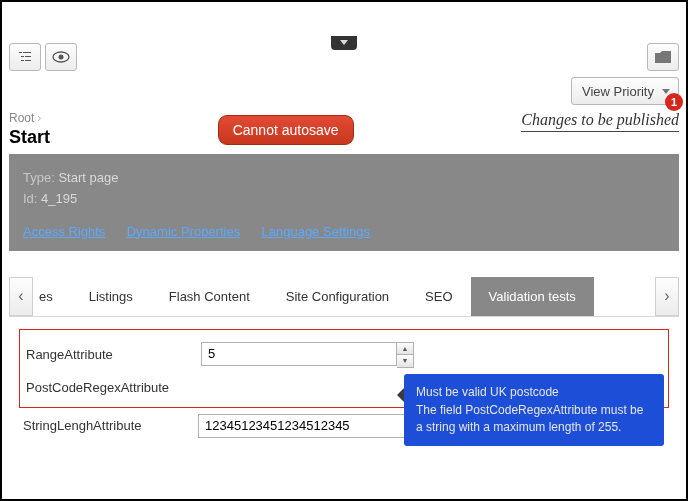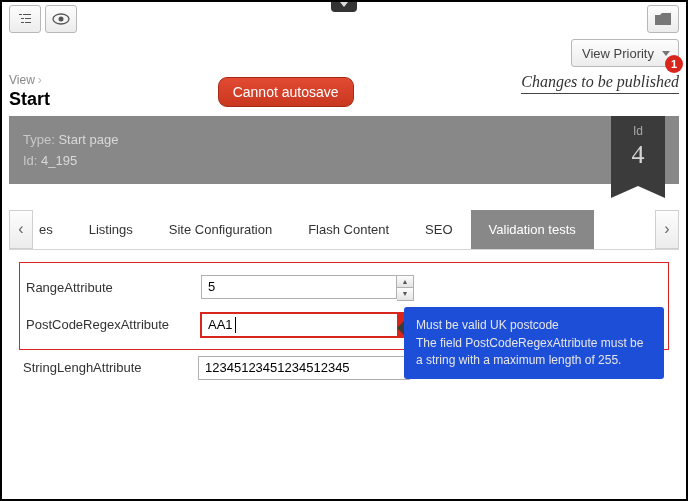--- a/index.html
+++ b/index.html
@@ -1,17 +1,17 @@
 <!DOCTYPE html>
 <html><head>
 <meta charset="utf-8">
 <style>
 * { box-sizing: border-box; margin: 0; padding: 0; font-family: Arial, Helvetica, sans-serif; }
 body { background: #fff; width: 688px; height: 501px; overflow: hidden; position: relative; border: 2px solid #000; }
-.wrap { padding: 3px 7px; }
+.wrap { padding: 3px 7px; margin-top: 38px; }
 
 .top-row { display: flex; justify-content: space-between; align-items: center; margin-bottom: 6px; position: relative; }
 .top-left { display: flex; gap: 4px; }
 .icon-btn { width: 32px; height: 28px; background: linear-gradient(#fdfdfd,#ececec); border: 1px solid #b8b8b8; border-radius: 3px; display: flex; align-items: center; justify-content: center; cursor: pointer; }
 .top-center-tab { position: absolute; left: 50%; transform: translateX(-50%); top: -7px; width: 26px; height: 14px; background: #333; border-bottom-left-radius: 4px; border-bottom-right-radius: 4px; display: flex; align-items: center; justify-content: center; }
 .view-priority-row { display: flex; justify-content: flex-end; margin-bottom: 6px; }
 .view-priority { height: 28px; padding: 0 24px 0 10px; background: linear-gradient(#fdfdfd,#ececec); border: 1px solid #b8b8b8; border-radius: 3px; font-size: 13px; color: #444; cursor: pointer; position: relative; display: flex; align-items: center; }
 .view-priority::after { content: ""; position: absolute; right: 8px; top: 11px; border-left: 4px solid transparent; border-right: 4px solid transparent; border-top: 5px solid #777; }
 
 .header-row { display: flex; align-items: flex-start; justify-content: space-between; margin-bottom: 2px; }
@@ -97,76 +97,72 @@
 
   <div class="view-priority-row">
     <div class="view-priority">
       <span>View Priority</span>
     </div>
   </div>
 
   <div class="header-row">
     <div>
       <div class="breadcrumb">
-        <span>View</span><span class="caret">›</span>
+        <span>Root</span><span class="caret">›</span>
       </div>
       <div class="title">Start</div>
     </div>
     <button class="alert-btn">Cannot autosave</button>
     <div class="changes-box">
       <div class="badge">1</div>
       <div class="changes-text">Changes to be published</div>
     </div>
   </div>
 
   <div class="meta-bar">
     <div class="meta-grid">
       <div class="meta-col">
         <div><span class="meta-label">Type:</span> <span>Start page</span></div>
         <div><span class="meta-label">Id:</span> <span>4_195</span></div>
       </div>
     </div>
-    <div class="ribbon">
-      <div class="rlabel">Id</div>
-      <div class="rval">4</div>
+    <div class="meta-links">
+      <a>Access Rights</a>
+      <a>Dynamic Properties</a>
+      <a>Language Settings</a>
     </div>
   </div>
 
   <div class="tabs-row">
     <div class="tab-scroll">‹</div>
     <div class="tabs">
       <div class="tab partial">es</div>
       <div class="tab">Listings</div>
+      <div class="tab">Flash Content</div>
       <div class="tab">Site Configuration</div>
-      <div class="tab">Flash Content</div>
       <div class="tab">SEO</div>
       <div class="tab active">Validation tests</div>
     </div>
     <div class="tab-scroll">›</div>
   </div>
 
   <div class="form-area">
     <div class="error-box">
       <div class="form-row">
         <div class="form-label">RangeAttribute</div>
         <div class="spinner-wrap">
           <input class="text-input" style="width: 196px;" value="5">
           <div class="spinner-btns">
             <div>▲</div>
             <div>▼</div>
           </div>
         </div>
       </div>
       <div class="form-row">
         <div class="form-label" style="overflow:hidden;white-space:nowrap">PostCodeRegexAttribute</div>
-        <div class="input-wrap">
-          <input class="text-input input-error" style="padding-right: 20px;" value="AA1">
-          <div class="cursor-bar"></div>
-          <div class="error-flag">!</div>
-        </div>
       </div>
       <div class="tooltip">
         <div class="t1">Must be valid UK postcode</div>
         <div>The field PostCodeRegexAttribute must be a string with a maximum length of 255.</div>
       </div>
     </div>
     <div class="form-row">
       <div class="form-label">StringLenghAttribute</div>
       <input class="text-input" value="12345123451234512345" style="">
     </div>

